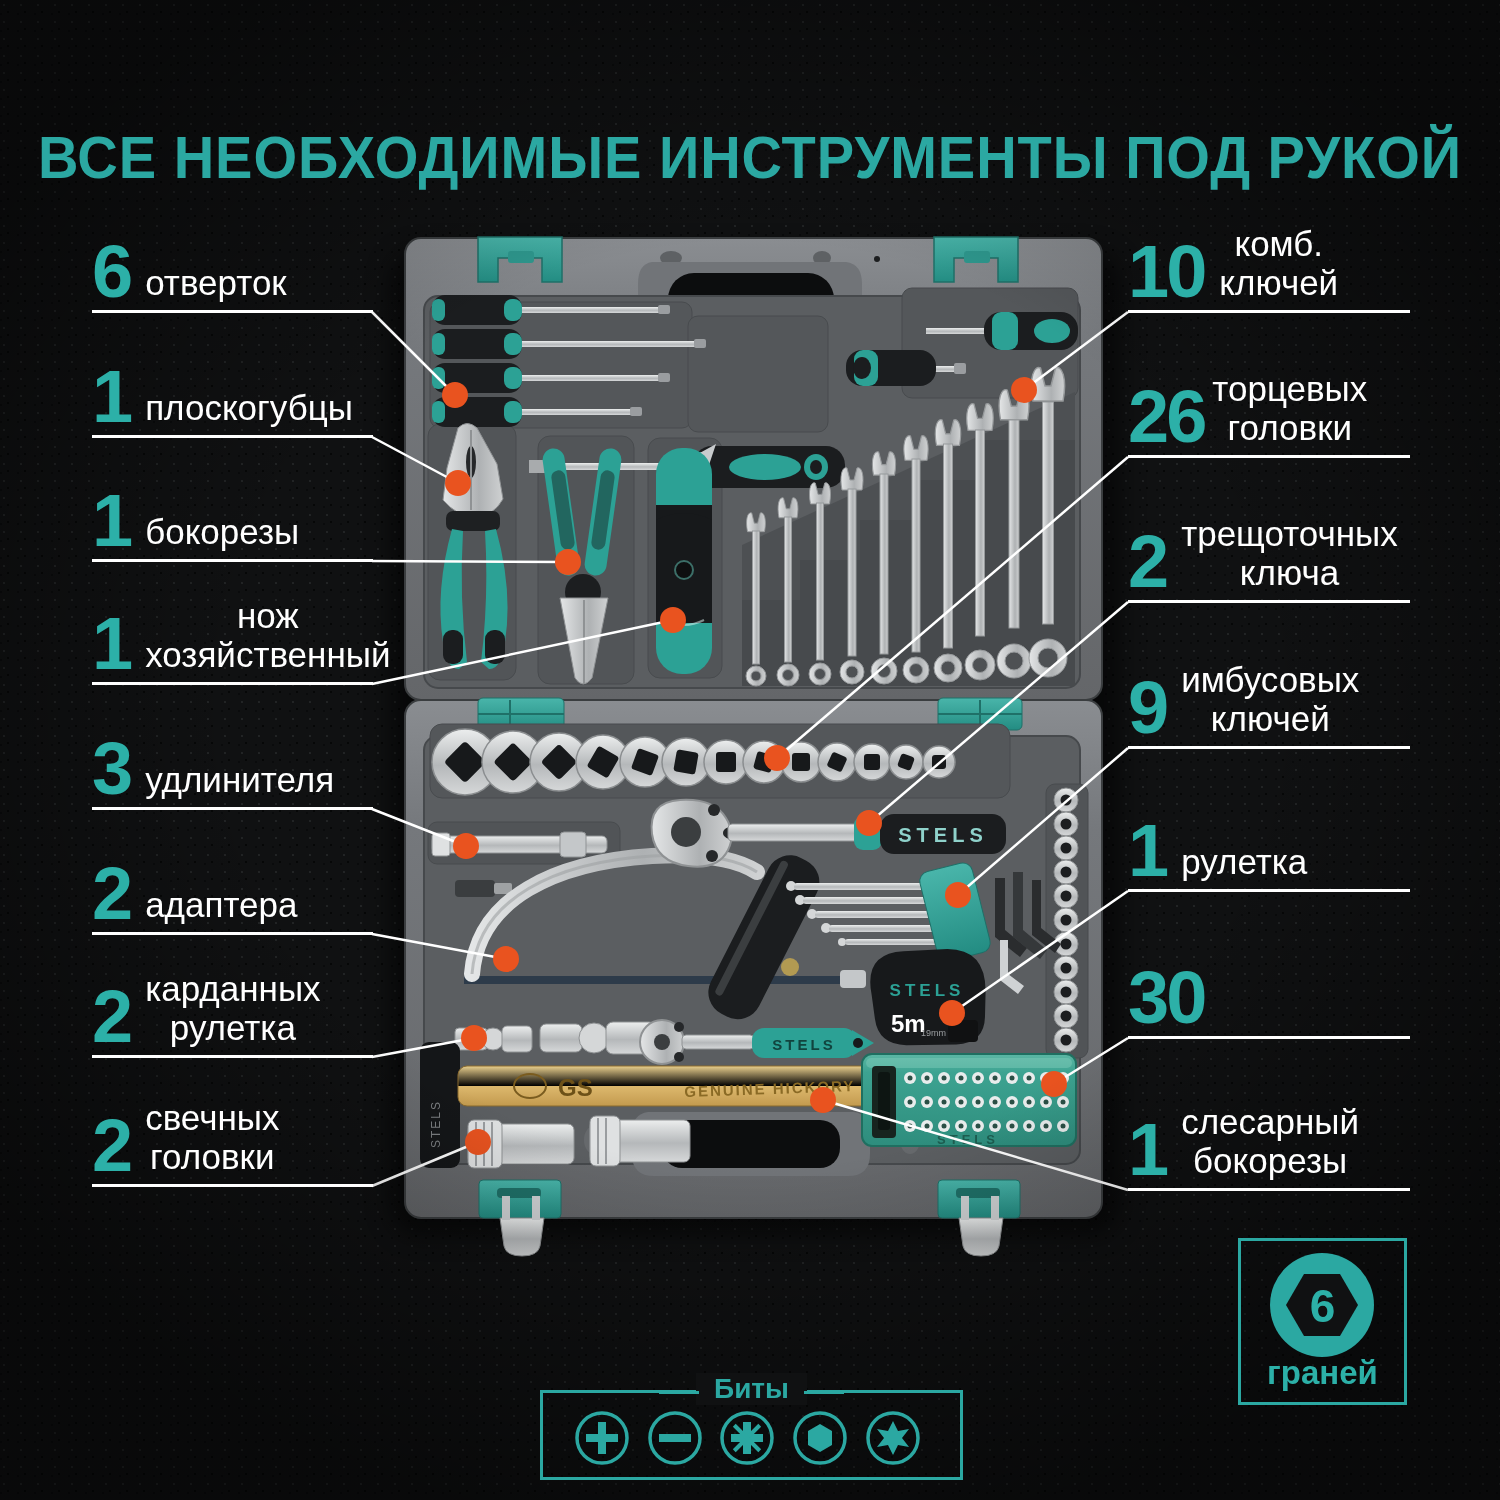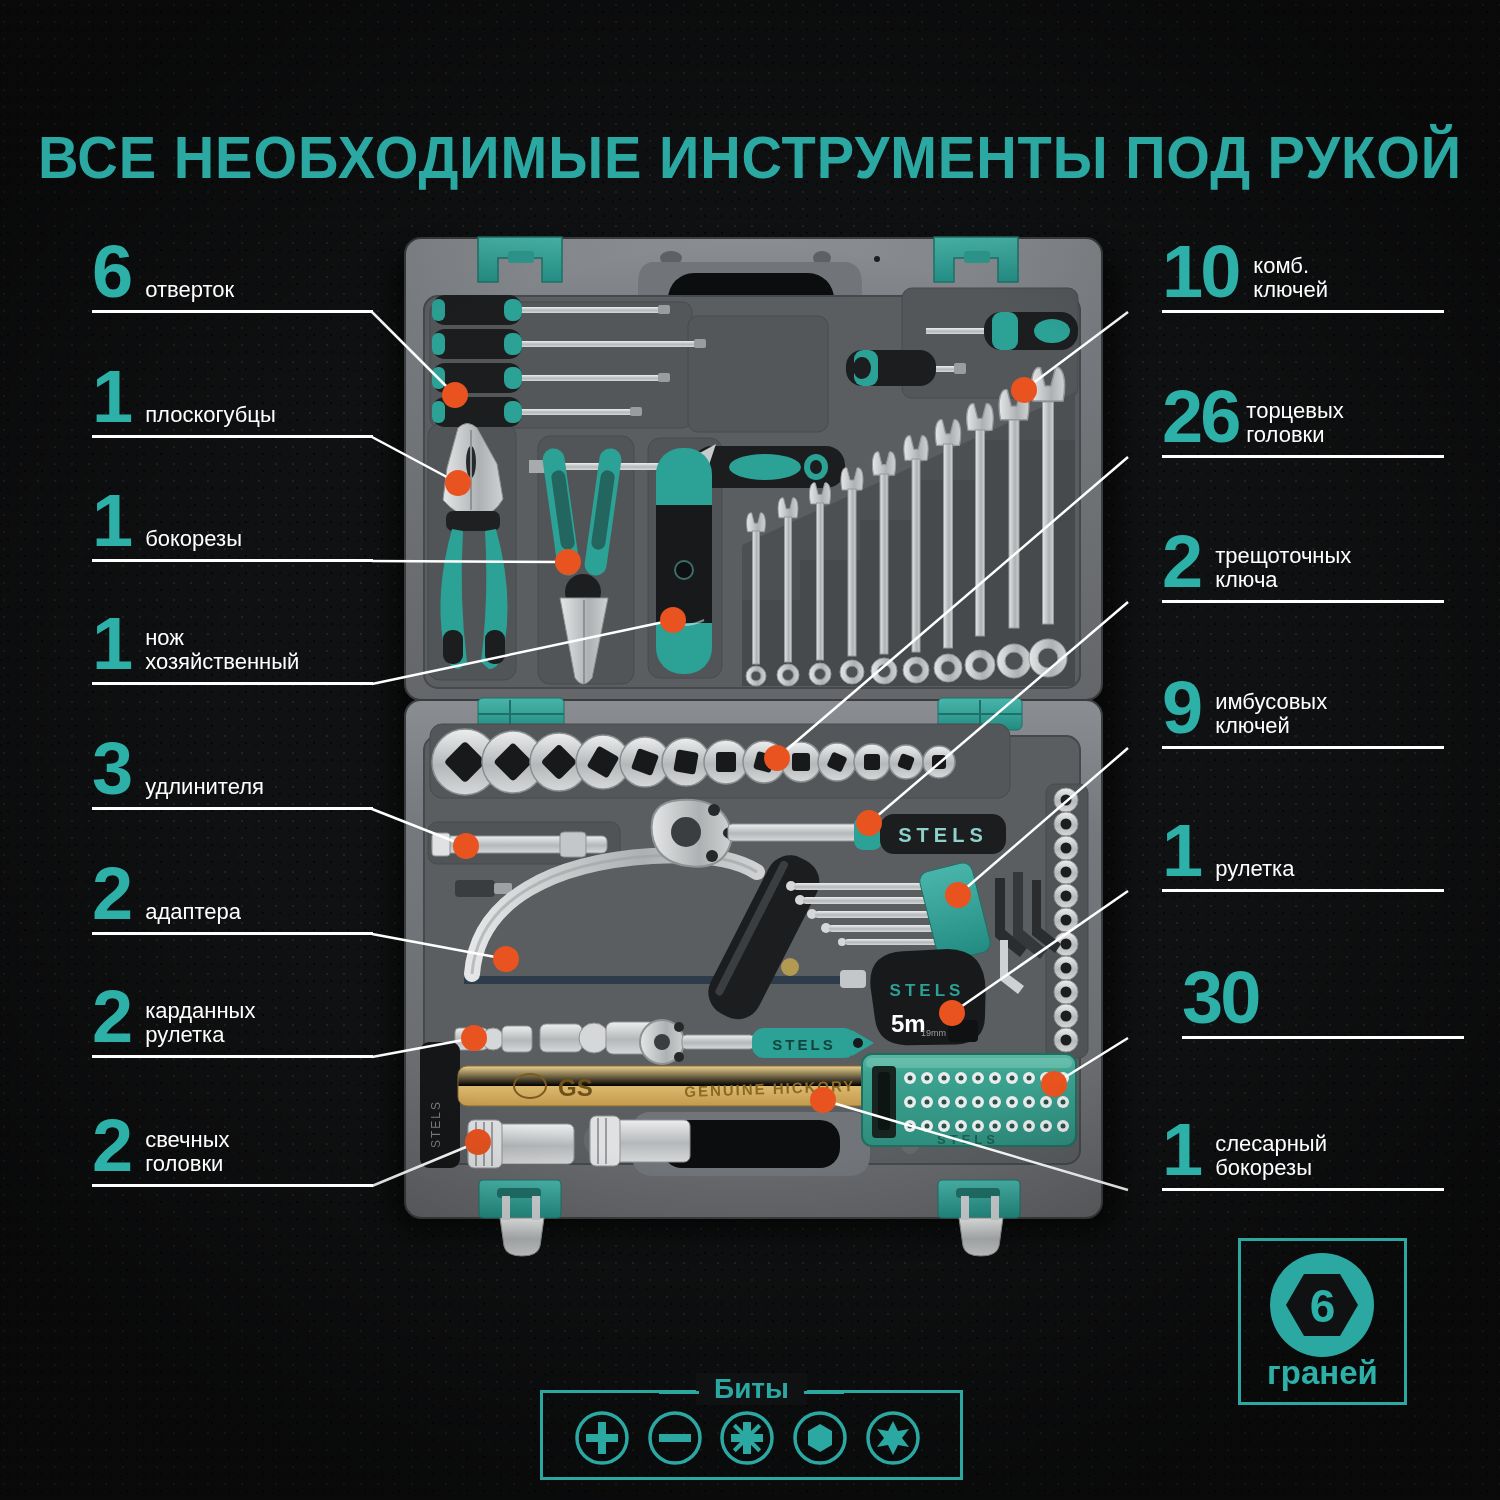--- a/index.html
+++ b/index.html
@@ -15,29 +15,29 @@
     background-size:17px 17px;}
   .vignette{position:absolute;inset:0;z-index:5;pointer-events:none;
     background:radial-gradient(ellipse 62% 56% at 50% 47%, rgba(0,0,0,0) 55%, rgba(0,0,0,.45) 100%);}
   .title{position:absolute;top:84px;left:0;right:0;z-index:6;text-align:center;
     font-size:59px;font-weight:700;letter-spacing:1px;color:#2ba8a2;white-space:nowrap;
     transform:scaleX(.95);transform-origin:center;}
   svg.case{position:absolute;left:0;top:0;z-index:4;}
   .lbl{position:absolute;z-index:6;display:flex;align-items:flex-end;gap:15px;
     border-bottom:3px solid #ffffff;padding-bottom:7px;box-sizing:border-box;}
   .lbl .num{font-size:74px;line-height:.82;font-weight:700;color:#2cb0a8;letter-spacing:-3px;}
-  .lbl .txt{color:#fff;font-size:22px;line-height:1.1;font-weight:400;padding-bottom:1px;}
+  .lbl .txt{color:#fff;font-size:35px;line-height:1.1;font-weight:400;padding-bottom:1px;text-align:center;}
   .lbl .txt span{display:block;}
   .lbl-l{left:92px;width:281px;}
-  .lbl-r{left:1162px;width:282px;}
+  .lbl-r{left:1128px;width:282px;}
   .l1{top:227px;height:86px;} .l2{top:352px;height:86px;} .l3{top:476px;height:86px;}
   .l4{top:575px;height:110px;} .l5{top:724px;height:86px;} .l6{top:849px;height:86px;}
   .l7{top:948px;height:110px;} .l8{top:1077px;height:110px;}
   .r1{top:203px;height:110px;} .r2{top:348px;height:110px;gap:8px;} .r3{top:493px;height:110px;}
-  .r4{top:639px;height:110px;} .r5{top:806px;height:86px;} .r6{top:929px;height:110px;margin-left:20px;}
+  .r4{top:639px;height:110px;} .r5{top:806px;height:86px;} .r6{top:929px;height:110px;}
   .r7{top:1081px;height:110px;}
   .bits-panel{position:absolute;z-index:6;left:540px;top:1390px;width:423px;height:90px;
     border:3px solid #2ba8a2;box-sizing:border-box;}
   .bits-title{position:absolute;top:-20px;left:0;right:0;text-align:center;}
   .bits-title span{display:inline-block;padding:0 18px;background:#101112;
     color:#2ba8a2;font-size:28px;font-weight:700;}
   .bits-title::before,.bits-title::after{content:"";position:absolute;top:18px;width:40px;height:3px;background:#2ba8a2;}
   .bits-title::before{left:116px;} .bits-title::after{right:116px;}
   .bits-icons{position:absolute;inset:0;}
   .hex-badge{position:absolute;z-index:6;left:1238px;top:1238px;width:169px;height:167px;

